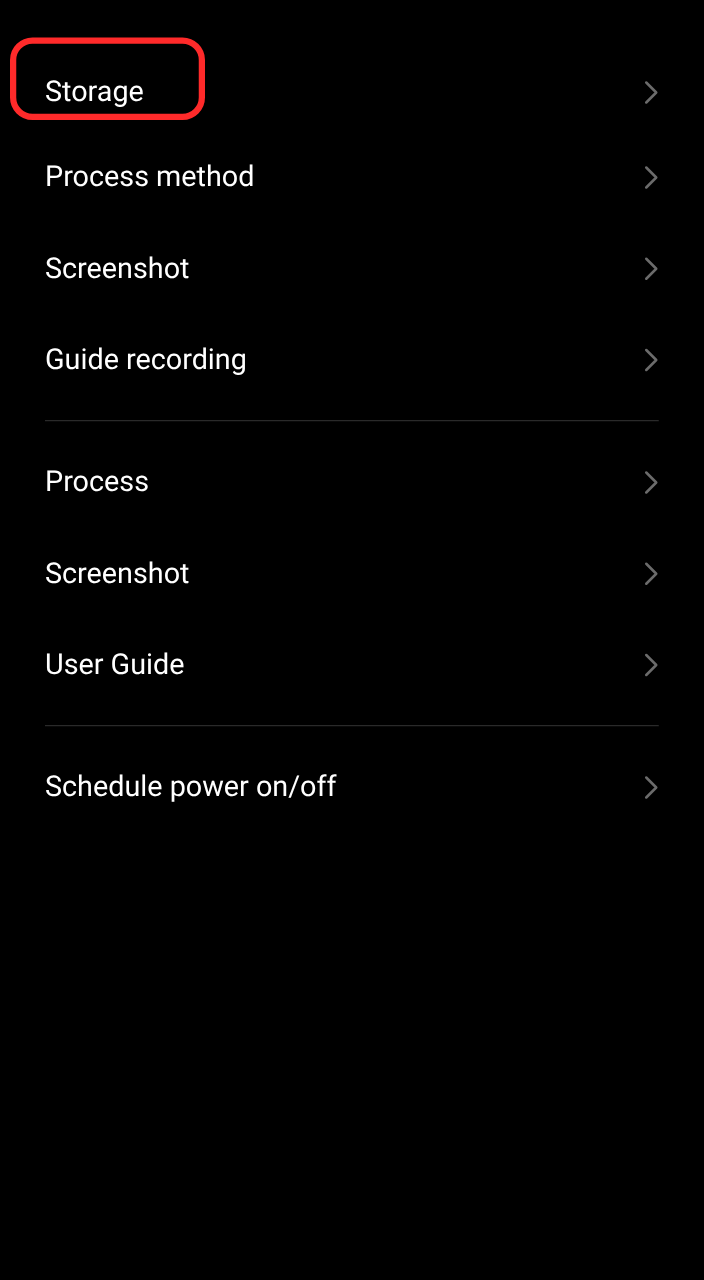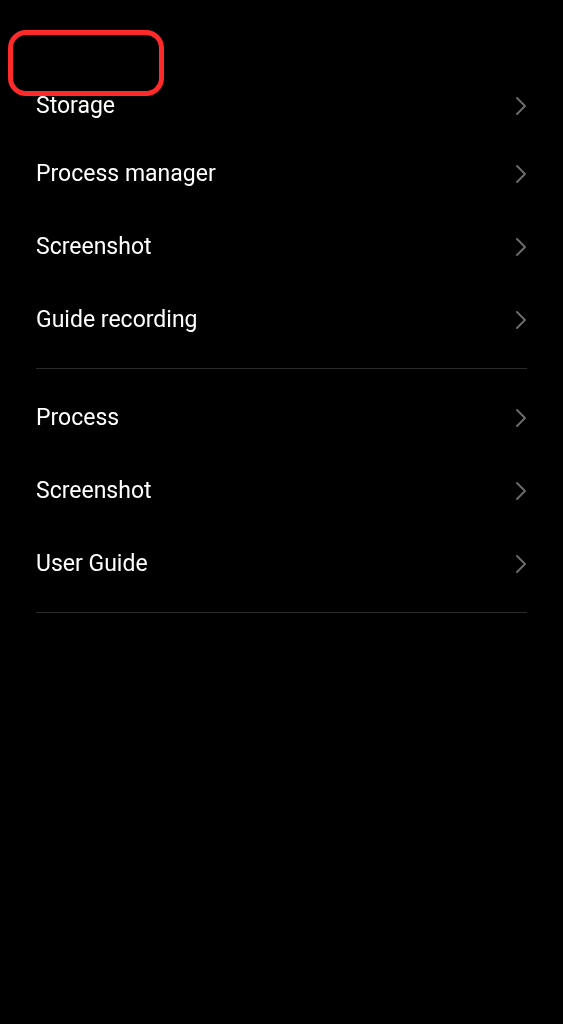--- a/index.html
+++ b/index.html
@@ -10,21 +10,20 @@
     body {
       width: 563px;
       height: 1024px;
       background-color: #000000;
       font-family: -apple-system, BlinkMacSystemFont, "Segoe UI", Roboto, Helvetica, Arial, sans-serif;
       color: #ffffff;
       overflow: hidden;
     }
     .settings-list {
       padding-top: 42px;
-      margin-top: 32px;
     }
     .settings-item {
       display: flex;
       align-items: center;
       justify-content: space-between;
       padding: 23px 36px 23px 36px;
       cursor: pointer;
     }
     .settings-item-label {
       font-size: 23px;
@@ -67,21 +66,21 @@
   <div class="settings-item first-item">
     <span class="settings-item-label">Storage</span>
     <span class="chevron">
       <svg viewBox="0 0 12 20" fill="none">
           <path d="M2 2 L10 10 L2 18" stroke="#6b6b6b" stroke-width="2" stroke-linecap="round" stroke-linejoin="round"></path>
         </svg>
     </span>
   </div>
 
   <div class="settings-item">
-    <span class="settings-item-label">Process manager</span>
+    <span class="settings-item-label">Process method</span>
     <span class="chevron">
       <svg viewBox="0 0 12 20" fill="none">
           <path d="M2 2 L10 10 L2 18" stroke="#6b6b6b" stroke-width="2" stroke-linecap="round" stroke-linejoin="round"></path>
         </svg>
     </span>
   </div>
 
 
 
   <div class="settings-item">
@@ -126,17 +125,25 @@
     <span class="settings-item-label">User Guide</span>
     <span class="chevron">
       <svg viewBox="0 0 12 20" fill="none">
           <path d="M2 2 L10 10 L2 18" stroke="#6b6b6b" stroke-width="2" stroke-linecap="round" stroke-linejoin="round"></path>
         </svg>
     </span>
   </div>
 
   <div class="divider"></div>
 
+  <div class="settings-item">
+    <span class="settings-item-label">Schedule power on/off</span>
+    <span class="chevron">
+      <svg viewBox="0 0 12 20" fill="none">
+          <path d="M2 2 L10 10 L2 18" stroke="#6b6b6b" stroke-width="2" stroke-linecap="round" stroke-linejoin="round"></path>
+        </svg>
+    </span>
+  </div>
 
 
 </div>
 
 <div class="highlight-box"></div>
 
 </body></html>

